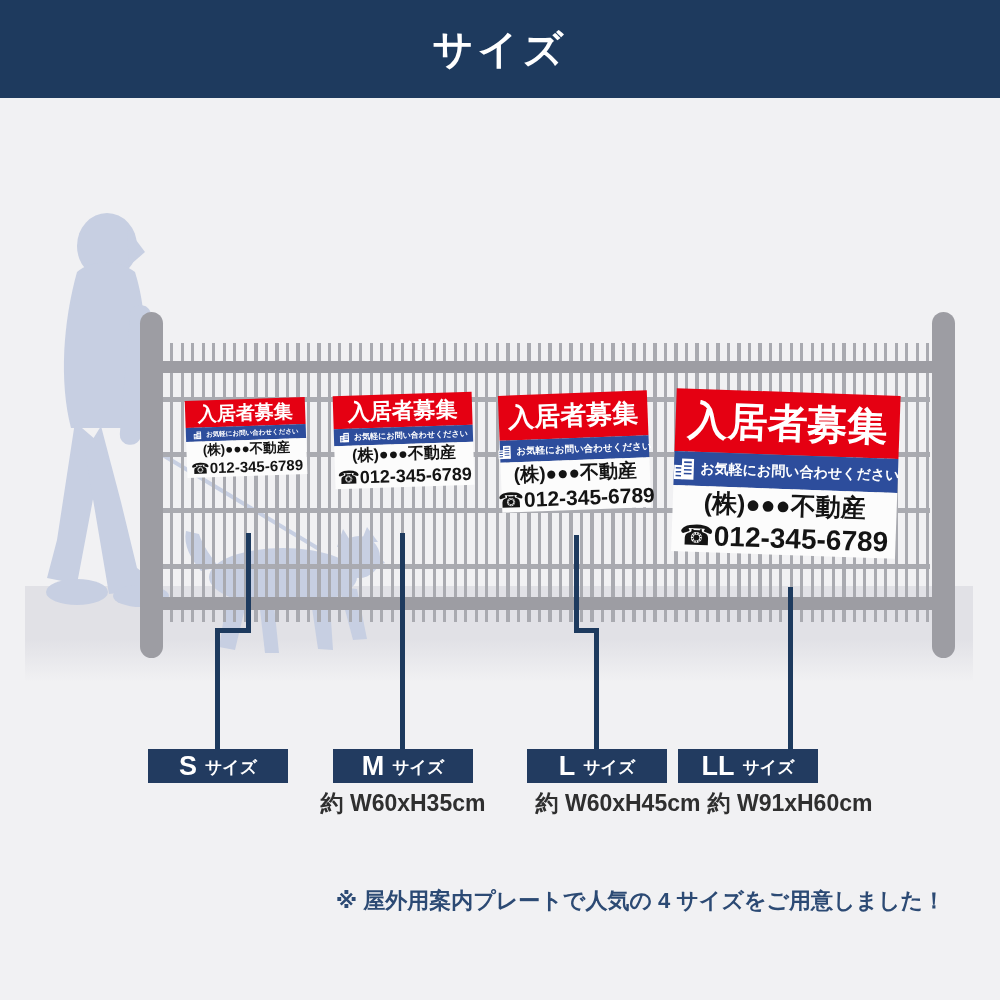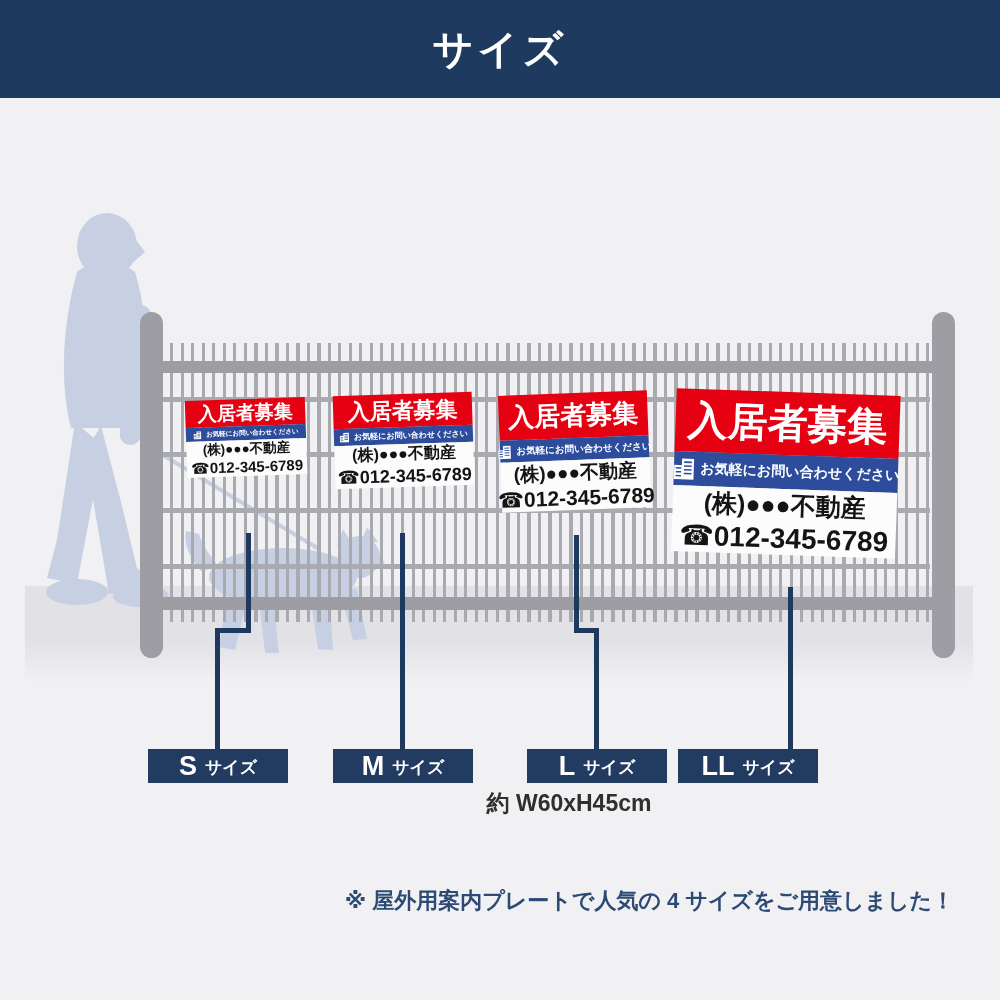--- a/index.html
+++ b/index.html
@@ -70,21 +70,21 @@
   .leader{position:absolute;background:#1d3a5e;z-index:5;}
 
   
   .size-box{position:absolute;top:749px;width:140px;height:34px;background:#223b60;z-index:6;
             display:flex;align-items:center;justify-content:center;gap:8px;color:#fff;}
   .size-box .code{font-size:27px;font-weight:700;}
   .size-box .unit{font-size:17px;font-weight:700;padding-top:3px;}
   .dims{position:absolute;top:788px;width:200px;text-align:center;font-size:23px;
         font-weight:800;color:#2f2f2f;z-index:6;white-space:nowrap;}
 
-  .note{position:absolute;right:46px;top:886px;font-size:22px;font-weight:700;
+  .note{position:absolute;right:55px;top:886px;font-size:22px;font-weight:700;
         color:#2c4a74;z-index:6;white-space:nowrap;text-align:right;}
 </style>
 </head>
 <body>
 
 <div id="canvas">
 
   <div class="header">
     <div class="title">サイズ</div>
   </div>
@@ -250,17 +250,19 @@
   </div>
   <div class="size-box" style="left:527px">
     <span class="code">L</span>
     <span class="unit">サイズ</span>
   </div>
   <div class="size-box" style="left:678px">
     <span class="code">LL</span>
     <span class="unit">サイズ</span>
   </div>
 
-  <div class="dims" style="left:469px">約 W60xH45cm</div>
+  <div class="dims" style="left:303px">約 W60xH35cm</div>
+  <div class="dims" style="left:518px">約 W60xH45cm</div>
+  <div class="dims" style="left:690px">約 W91xH60cm</div>
 
   <div class="note">※ 屋外用案内プレートで人気の 4 サイズをご用意しました！</div>
 
 </div>
 
 </body></html>

